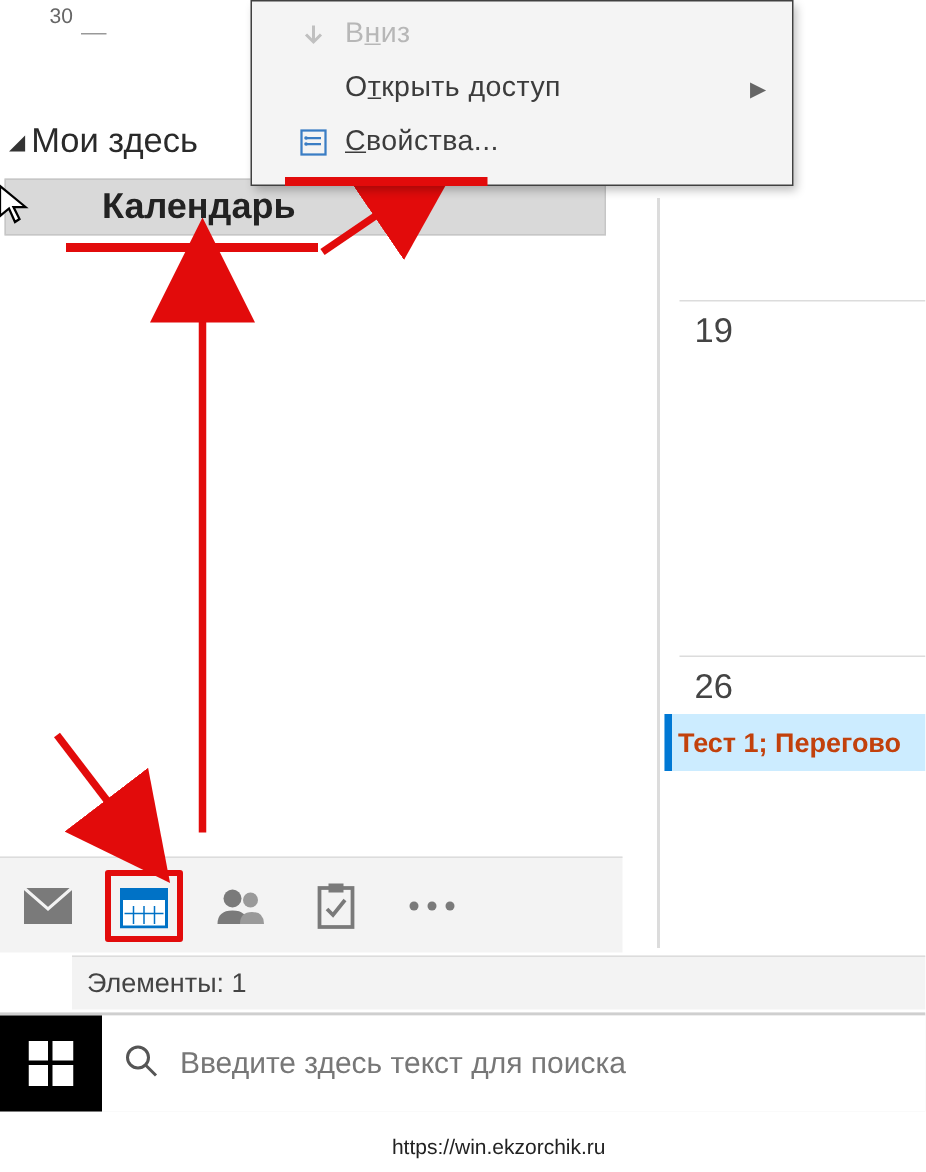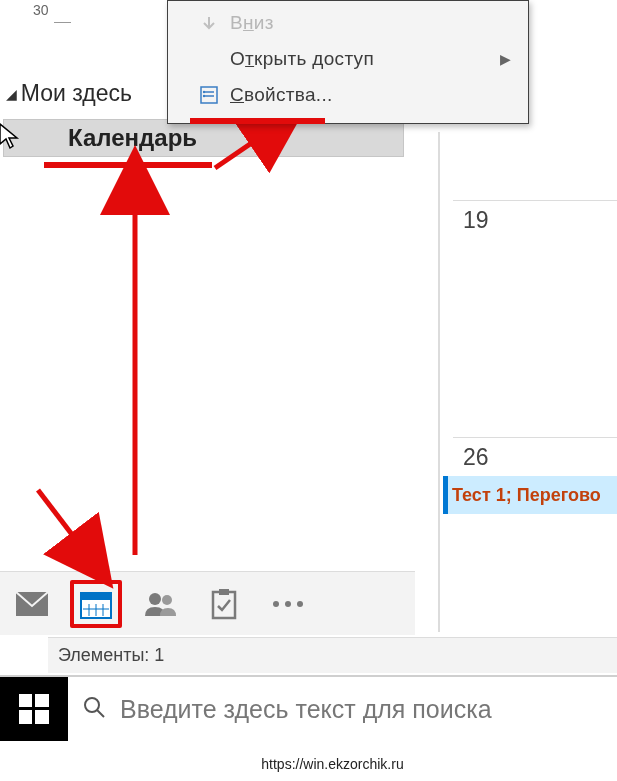--- a/index.html
+++ b/index.html
@@ -72,21 +72,21 @@
 
   
   .taskbar {
     position: absolute; top: 675px; left: 0; right: 0; height: 66px;
     background: #e9e9e9; border-top: 2px solid #cfcfcf;
     display: flex; align-items: stretch;
   }
   .start-btn { width: 68px; background: #000; display: flex; align-items: center; justify-content: center; }
   .search-box { flex: 1; background: #fff; display: flex; align-items: center; padding-left: 14px; gap: 14px; }
   .search-box .mag { color: #555; }
-  .search-box .ph { font-size: 25px; color: #777; }
+  .search-box .ph { font-size: 20px; color: #777; }
 
   
   .footer-url { position: absolute; top: 756px; left: 0; right: 0; text-align: center; font-size: 14px; color: #222; padding-left: 48px; }
 
   
   .arrows { position: absolute; top: 0; left: 0; width: 617px; height: 781px; pointer-events: none; z-index: 40; }
 </style>
 </head>
 <body>
 

